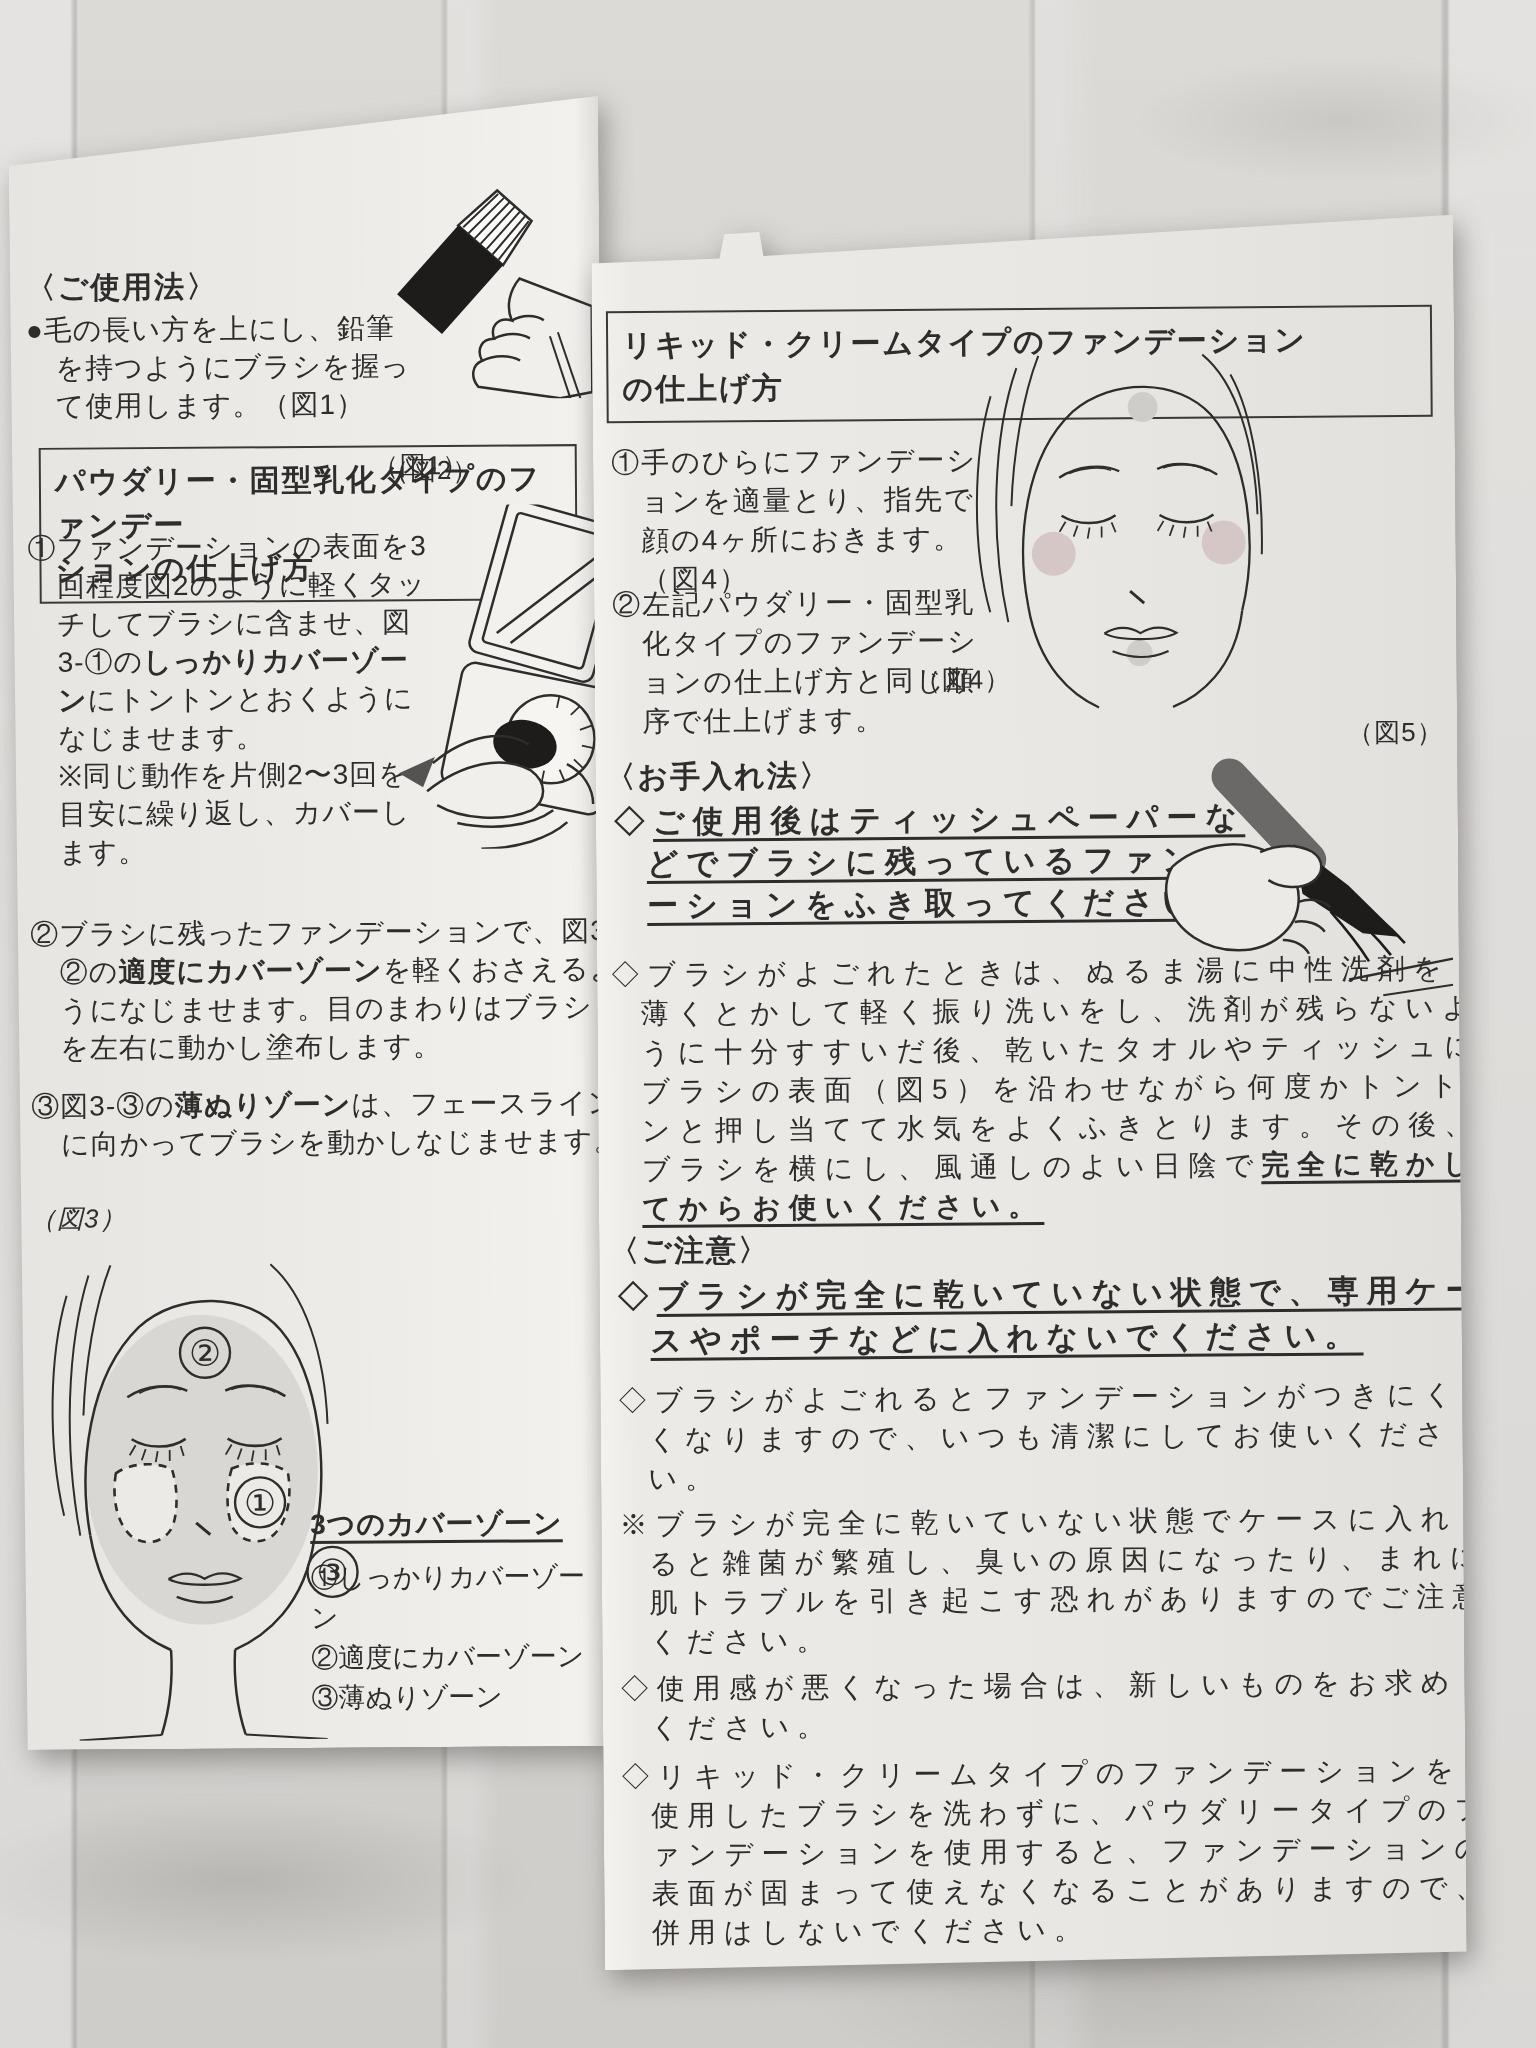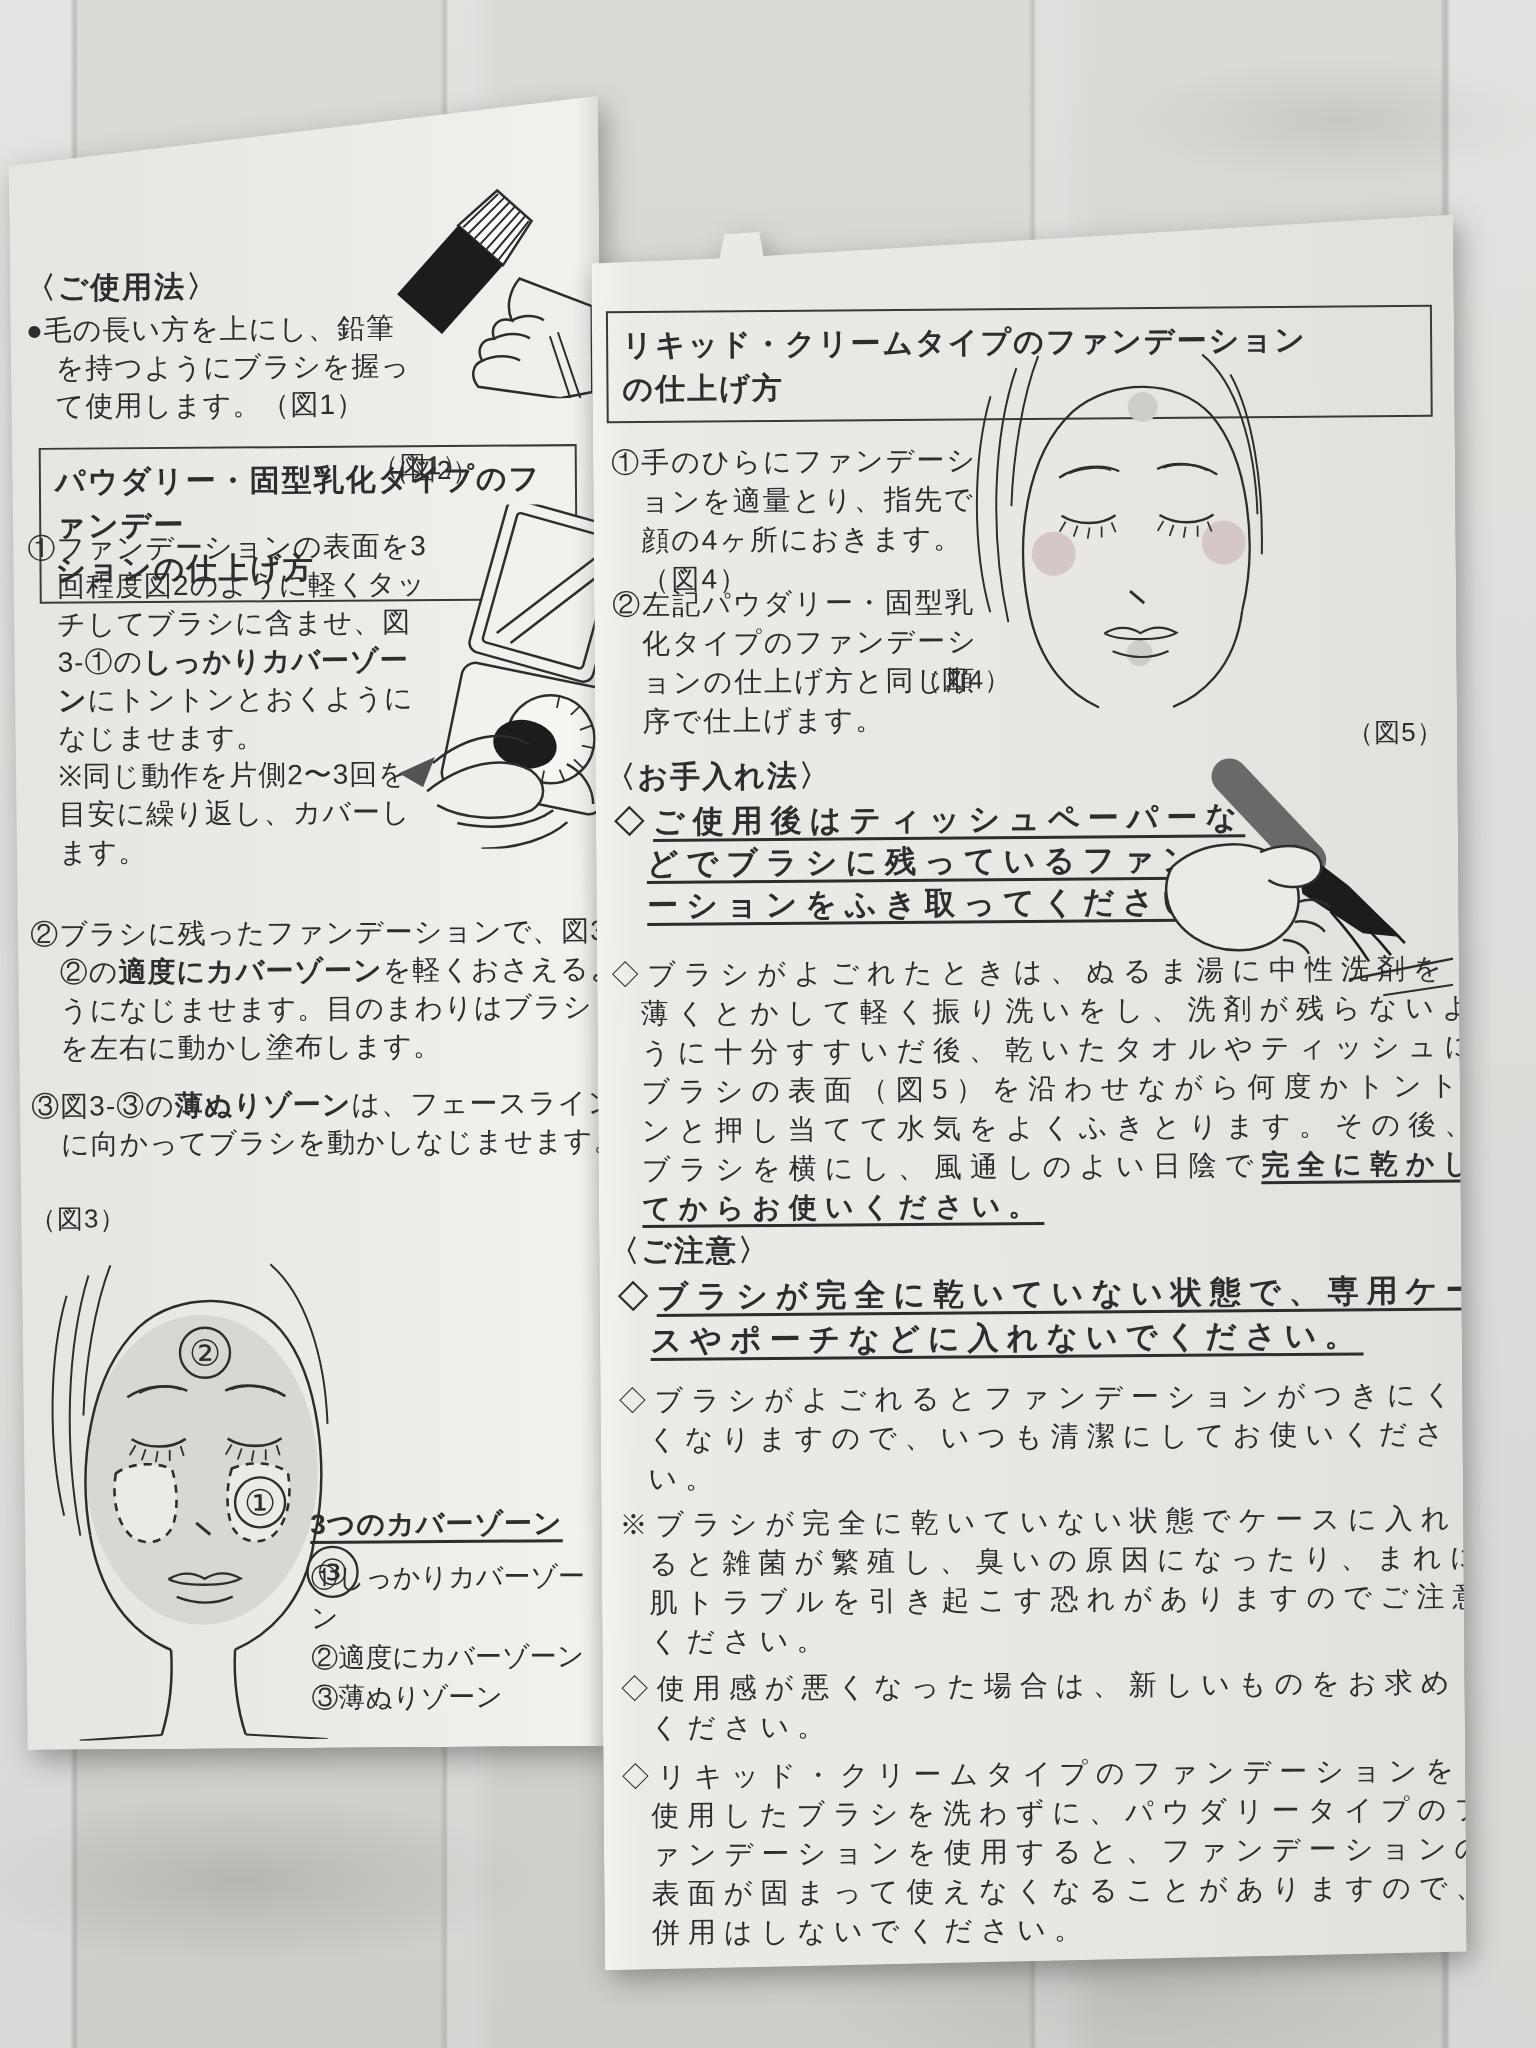--- a/index.html
+++ b/index.html
@@ -128,21 +128,21 @@
   </svg>
 
   <p class="abs body-l para" style="left:16px;top:816px;width:562px;">
     <span>②</span><span>ブラシに残ったファンデーションで、図3-②の</span><span class="bold">適度にカバーゾーン</span><span>を軽くおさえるようになじませます。目のまわりはブラシを左右に動かし塗布します。</span>
   </p>
 
   <p class="abs body-l para" style="left:16px;top:988px;width:562px;">
     <span>③</span><span>図3-③の</span><span class="bold">薄ぬりゾーン</span><span>は、フェースラインに向かってブラシを動かしなじませます。</span>
   </p>
 
-  <div class="abs cap" style="left:14px;top:1102px;">（図3）</div>
+  <div class="abs cap" style="left:14px;top:1102px;font-style:italic;">（図3）</div>
 
   <svg class="abs" style="left:2px;top:1136px;" width="348" height="505" viewBox="0 0 348 505">
     <g stroke="#2e2d2b" stroke-width="2.5" fill="none">
       <ellipse cx="182" cy="235" rx="116" ry="155" fill="#d9d7d3" stroke="none"></ellipse>
       <path d="M70 300 C58 230 70 140 120 92 C160 56 230 58 262 96 C300 142 310 236 294 305"></path>
       <path d="M70 300 C82 372 120 402 150 415 M294 305 C284 372 244 402 214 415"></path>
       <path d="M150 415 C152 450 148 475 140 500 M214 415 C212 450 216 475 224 500"></path>
       <path d="M140 500 L58 505 M224 500 L306 505" stroke-width="2"></path>
       <path d="M48 60 C30 120 28 210 44 280" stroke-width="2"></path>
       <path d="M70 40 C48 110 44 210 60 300" stroke-width="2"></path>

